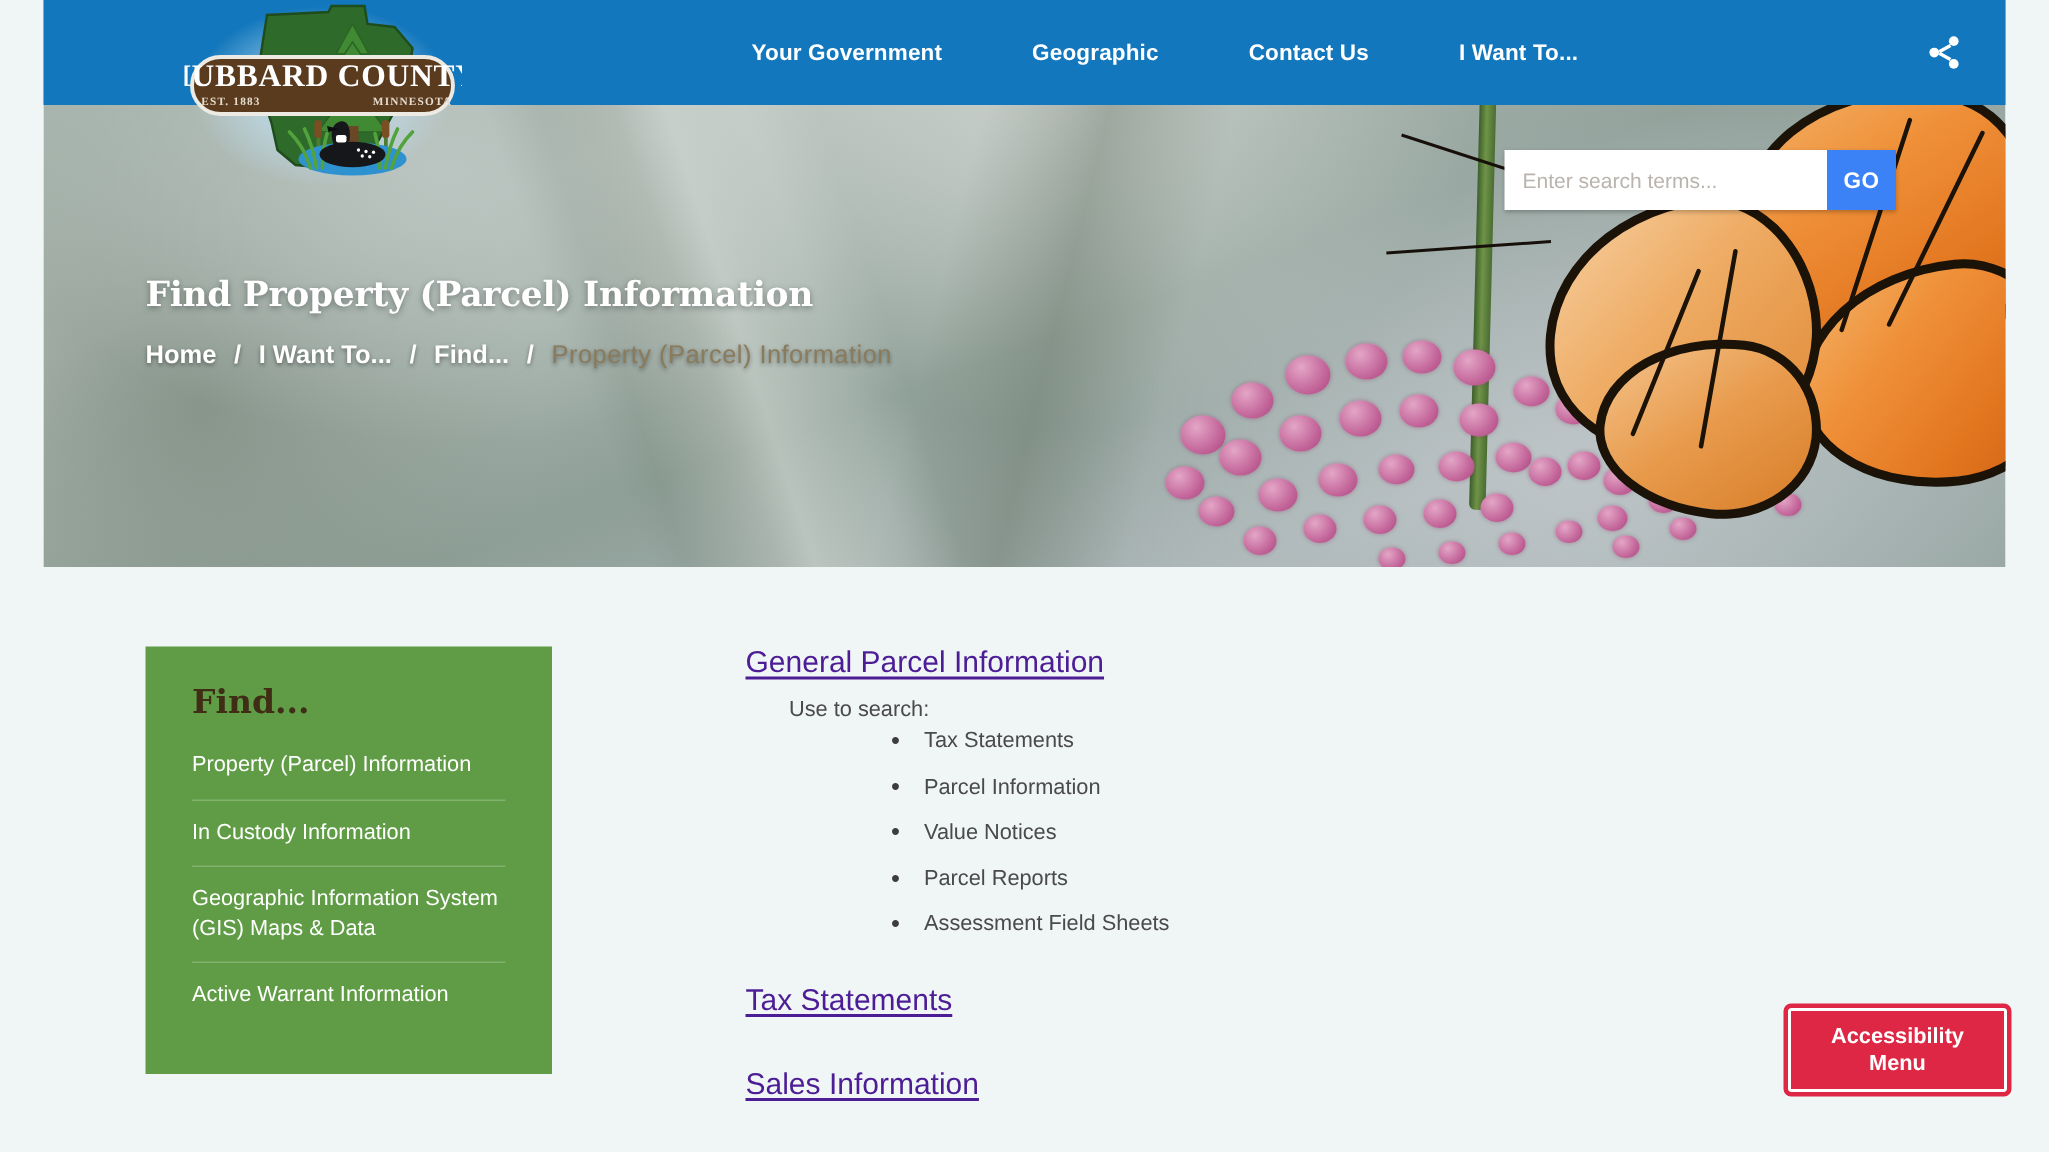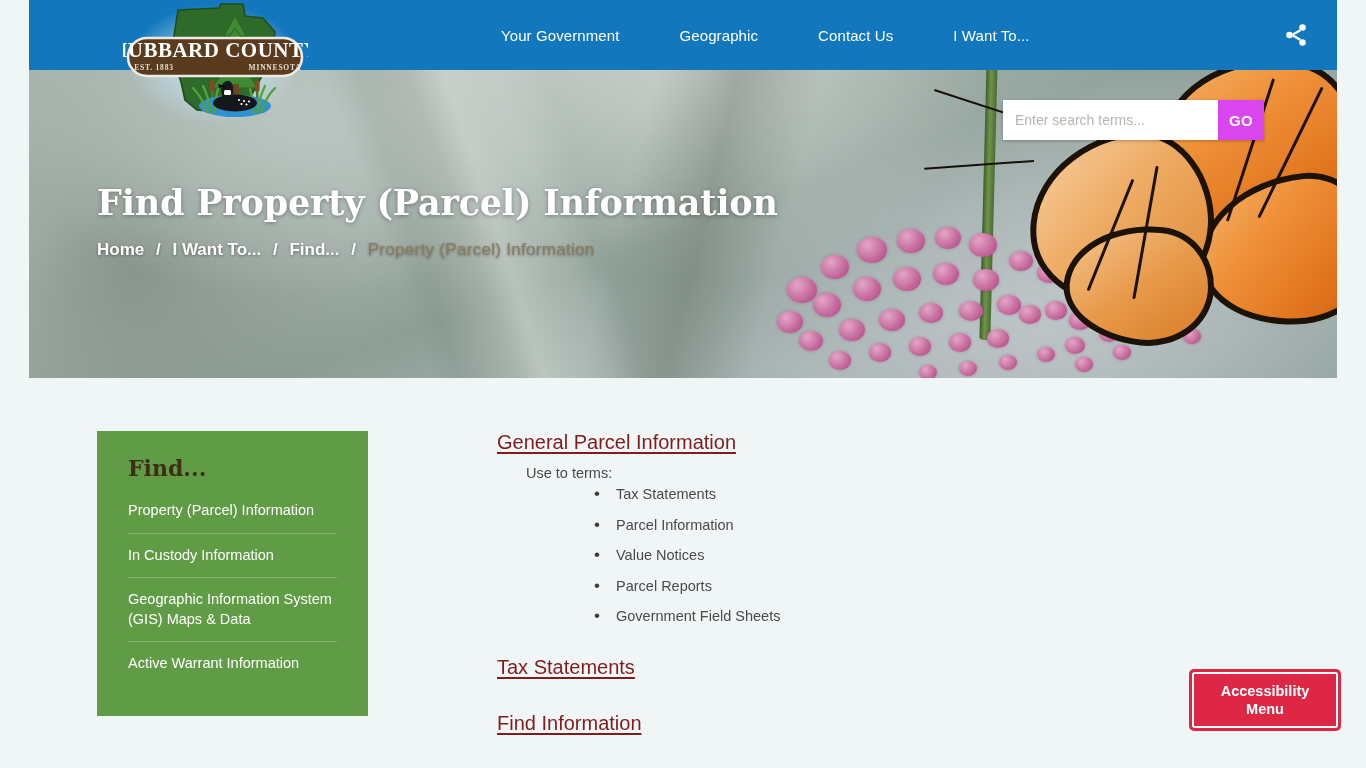--- a/index.html
+++ b/index.html
@@ -122,21 +122,21 @@
     left: 442px;
     top: 0;
     height: 70px;
     display: flex;
     align-items: center;
     gap: 0;
   }
   .nav-link {
     color: #ffffff;
     font-size: 15px;
-    font-weight: normal;
+    font-weight: bold;
     letter-spacing: .1px;
     text-decoration: none;
     padding: 0 30px;
     white-space: nowrap;
     cursor: pointer;
   }
 
   .share-btn {
     position: absolute;
     right: 28px;
@@ -175,40 +175,40 @@
     padding: 0 12px;
     font-family: "Liberation Sans", sans-serif;
     font-size: 14px;
     color: #444;
   }
   .search-input::placeholder { color: #b9b4ae; }
   .search-go {
     width: 46px;
     height: 40px;
     border: none;
-    background: #d946ef;
+    background: #3b82f6;
     color: #ffffff;
     font-family: "Liberation Sans", sans-serif;
     font-size: 15px;
     font-weight: bold;
     letter-spacing: .3px;
     cursor: pointer;
   }
 
   
   .hero-text {
     position: absolute;
     left: 97px;
     top: 185px;
     z-index: 15;
   }
   .page-title {
     color: #ffffff;
     font-family: "DejaVu Serif", "Liberation Serif", serif;
-    font-size: 35px;
+    font-size: 23px;
     font-weight: bold;
     letter-spacing: -.2px;
     text-shadow: 0 1px 4px rgba(0,0,0,.35);
     line-height: 1.05;
     white-space: nowrap;
   }
   .breadcrumb {
     margin-top: 18px;
     font-size: 17px;
     white-space: nowrap;
@@ -268,21 +268,21 @@
   .sidebar-item:first-of-type { border-top: none; padding-top: 0; }
 
   .main-col {
     position: absolute;
     left: 497px;
     top: 52px;
     width: 560px;
   }
   .doc-link {
     display: inline-block;
-    color: #7f1d1d;
+    color: #4c1d95;
     font-size: 20px;
     font-weight: normal;
     text-decoration: underline;
     text-underline-offset: 3px;
     cursor: pointer;
     line-height: 1.25;
     text-align: right;
   }
   .sub-note {
     color: #4a4a4a;
@@ -506,34 +506,34 @@
     <aside class="sidebar">
       <div class="sidebar-title">Find...</div>
       <a class="sidebar-item">Property (Parcel) Information</a>
       <a class="sidebar-item">In Custody Information</a>
       <a class="sidebar-item">Geographic Information System (GIS) Maps &amp; Data</a>
       <a class="sidebar-item">Active Warrant Information</a>
     </aside>
 
     <div class="main-col">
       <a class="doc-link">General Parcel Information</a>
-      <div class="sub-note">Use to terms:</div>
+      <div class="sub-note">Use to search:</div>
       <ul class="bullets">
         <li>Tax Statements</li>
         <li>Parcel Information</li>
         <li>Value Notices</li>
         <li>Parcel Reports</li>
-        <li>Government Field Sheets</li>
+        <li>Assessment Field Sheets</li>
       </ul>
 
       <div class="link-block">
         <a class="doc-link">Tax Statements</a>
       </div>
       <div class="link-block">
-        <a class="doc-link">Find Information</a>
+        <a class="doc-link">Sales Information</a>
       </div>
       
     </div>
   </div>
 
   <div class="a11y-btn">
     <span id="a11yLabel">Accessibility<br>Menu</span>
   </div>
 
 </div>

